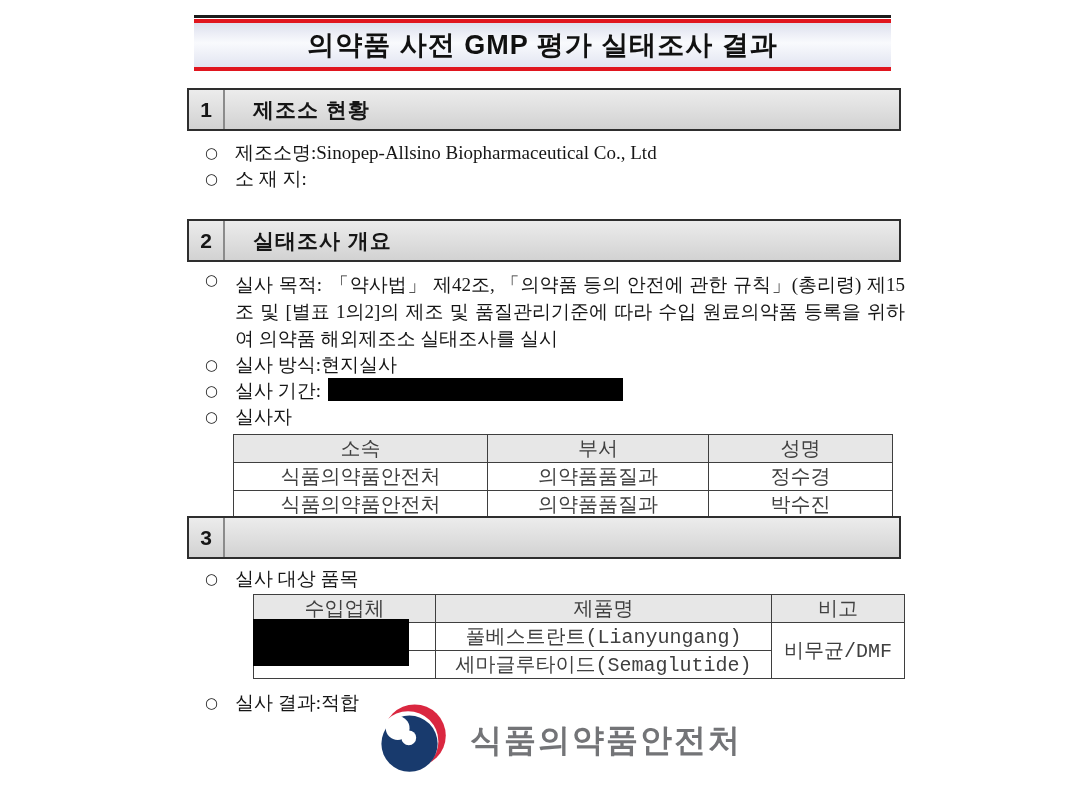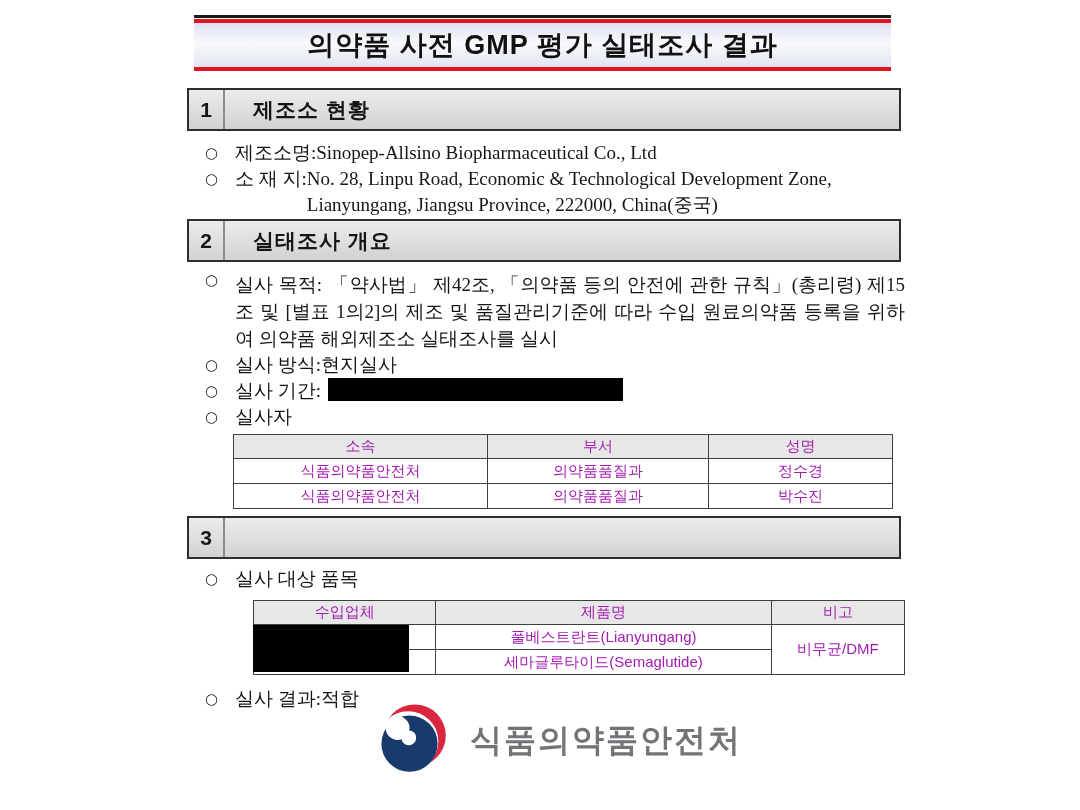--- a/index.html
+++ b/index.html
@@ -43,28 +43,28 @@
   .val-block > div { line-height:26px; }
 
   .purpose { display:flex; align-items:flex-start; }
   .purpose p { margin:0; flex:1; line-height:27px; text-align:justify; text-align-last:left; }
   .purpose .lbl { margin-right:7px; }
 
   .redaction { display:inline-block; width:295px; height:23px; background:#000; vertical-align:-5px; margin-left:7px; }
 
   
   table {
-    border-collapse:collapse; font-family:Liberation Sans, sans-serif;
-    font-size:15px; text-align:center; color:#a21caf;
+    border-collapse:collapse; font-family:Liberation Mono, monospace;
+    font-size:20px; text-align:center; color:#404040;
   }
   th, td { border:1px solid #3f3f3f; padding:0; font-weight:normal; }
   thead th { background:#e7e7e7; height:23px; }
   tbody td { height:24px; background:#fff; }
   .tbl1-wrap { margin:4px 0 0 28px; }
-  .tbl2-wrap { position:relative; margin:8px 0 0 32px;padding-left:16px; }
+  .tbl2-wrap { position:relative; margin:2px 0 0 32px;padding-left:16px; }
   .tbl2-redaction { position:absolute; left:16px; top:25px; width:156px; height:47px; background:#000; }
 
   
   .footer {
     position:absolute; top:703px; left:0; width:1080px;
     display:flex; justify-content:center; align-items:center; gap:22px;
     padding-left:36px; box-sizing:border-box;
   }
   .footer-text { font-family:"Liberation Sans", sans-serif; color:#737477; }
   .footer-org  { font-size:32px; font-weight:bold; letter-spacing:2px; line-height:38px; }
@@ -91,24 +91,20 @@
 
   <div class="block" id="block1">
     <div class="doc-line">
       <span class="bullet">○</span>
       <span class="lbl">제조소명:</span>
       <span>Sinopep-Allsino Biopharmaceutical Co., Ltd</span>
     </div>
     <div class="doc-line">
       <span class="bullet">○</span>
       <span class="lbl">소 재 지:</span>
-      <div class="val-block">
-        <div>No. 28, Linpu Road, Economic &amp; Technological Development Zone,</div>
-        <div>Lianyungang, Jiangsu Province, 222000, China(중국)</div>
-      </div>
     </div>
   </div>
 
   <div class="sec-header" id="sec2">
     <div class="sec-num">2</div>
     <div class="sec-title">실태조사 개요</div>
   </div>
 
   <div class="block" id="block2">
     <div class="purpose">

